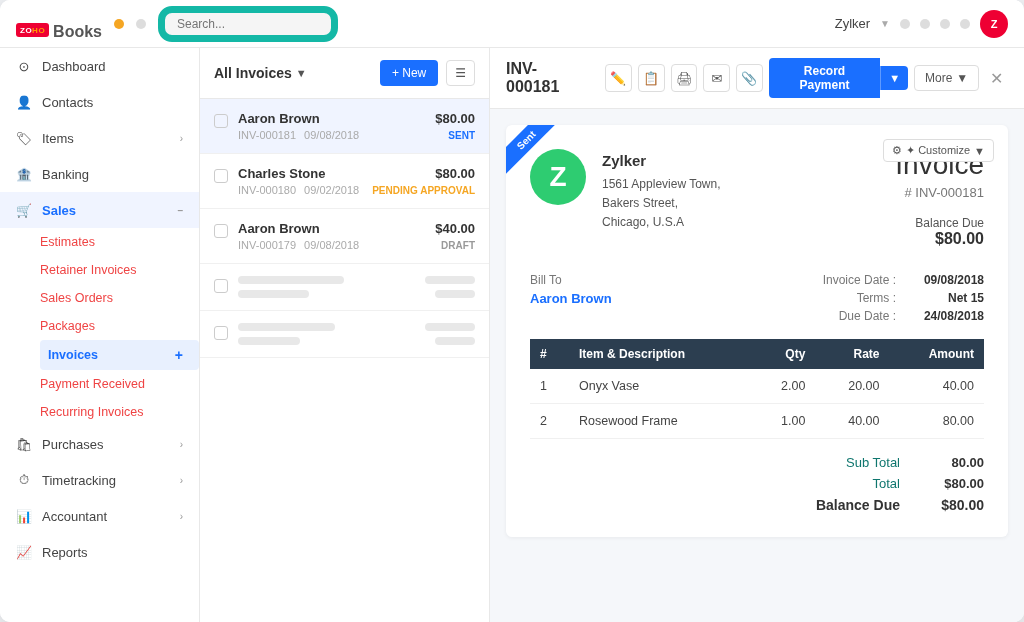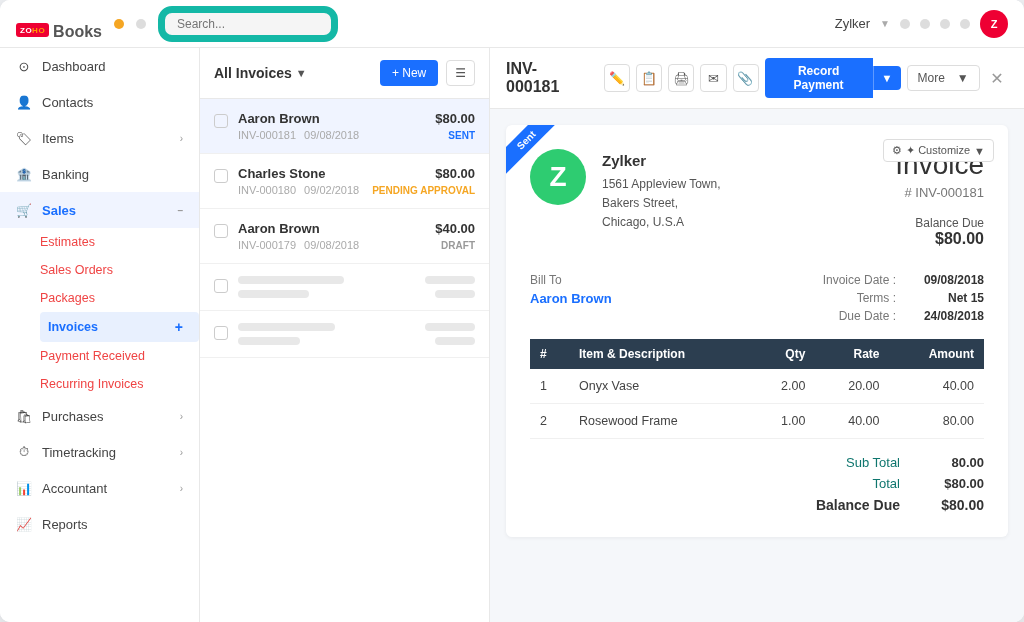--- a/index.html
+++ b/index.html
@@ -55,21 +55,21 @@
     .loading-bar { height: 8px; background: #e8e8e8; border-radius: 4px; }
     
     .detail-panel { flex: 1; background: #f5f7fa; display: flex; flex-direction: column; overflow: hidden; }
     .detail-header { background: #fff; padding: 10px 16px; display: flex; align-items: center; gap: 10px; border-bottom: 1px solid #e8e8e8; flex-shrink: 0; }
     .invoice-title { font-size: 16px; font-weight: 700; color: #333; margin-right: 8px; }
     .detail-actions { display: flex; gap: 6px; align-items: center; }
     .action-icon-btn { width: 28px; height: 28px; border: 1px solid #ddd; border-radius: 4px; background: #fff; cursor: pointer; display: flex; align-items: center; justify-content: center; font-size: 13px; color: #555; }
     .record-payment-btn { display: flex; align-items: center; }
     .record-btn-main { background: #1a6fff; color: #fff; border: none; padding: 6px 12px; border-radius: 4px 0 0 4px; font-size: 12px; font-weight: 600; cursor: pointer; }
     .record-btn-arrow { background: #1a6fff; color: #fff; border: none; border-left: 1px solid rgba(255,255,255,0.3); padding: 6px 8px; border-radius: 0 4px 4px 0; cursor: pointer; font-size: 11px; }
-    .more-btn { display: flex; align-items: center; gap: 12px; border: 1px solid #ddd; border-radius: 4px; background: #fff; padding: 5px 10px; font-size: 12px; color: #555; cursor: pointer; }
+    .more-btn { display: flex; align-items: center; gap: 4px; border: 1px solid #ddd; border-radius: 4px; background: #fff; padding: 5px 10px; font-size: 12px; color: #555; cursor: pointer; }
     .close-btn { margin-left: auto; width: 24px; height: 24px; display: flex; align-items: center; justify-content: center; color: #999; cursor: pointer; font-size: 16px; }
     .detail-content { flex: 1; overflow-y: auto; padding: 16px; }
     .invoice-card { background: #fff; border-radius: 6px; padding: 24px; box-shadow: 0 1px 4px rgba(0,0,0,0.06); position: relative; }
     .sent-ribbon { position: absolute; top: 0; left: 0; width: 70px; height: 70px; overflow: hidden; }
     .sent-ribbon-inner { background: #1a6fff; color: #fff; font-size: 10px; font-weight: 700; text-align: center; padding: 4px 0; transform: rotate(-45deg) translateX(-18px) translateY(-10px); width: 80px; display: block; }
     .customize-btn { position: absolute; top: 14px; right: 14px; display: flex; align-items: center; gap: 4px; border: 1px solid #ddd; border-radius: 4px; padding: 4px 8px; font-size: 11px; color: #555; cursor: pointer; background: #fff; }
     .invoice-company { display: flex; align-items: flex-start; gap: 16px; margin-bottom: 16px; }
     .company-logo { width: 56px; height: 56px; border-radius: 50%; background: #2ecc71; color: #fff; font-size: 28px; font-weight: 700; display: flex; align-items: center; justify-content: center; }
     .company-info { font-size: 12px; color: #555; line-height: 1.6; }
     .company-name { font-size: 15px; font-weight: 700; color: #333; margin-bottom: 2px; }
@@ -154,20 +154,21 @@
         <span>Banking</span>
       </div>
       <div class="sidebar-item active">
         <span class="icon">🛒</span>
         <span>Sales</span>
         <span class="chevron">–</span>
       </div>
 
       <div class="sidebar-sub">
         <div class="sidebar-sub-item">Estimates</div>
+        <div class="sidebar-sub-item">Retainer Invoices</div>
         <div class="sidebar-sub-item">Sales Orders</div>
         <div class="sidebar-sub-item">Packages</div>
         <div class="invoices-header">
           <span>Invoices</span>
           <span class="plus-icon">+</span>
         </div>
         <div class="sidebar-sub-item">Payment Received</div>
         <div class="sidebar-sub-item">Recurring Invoices</div>
       </div>
 

